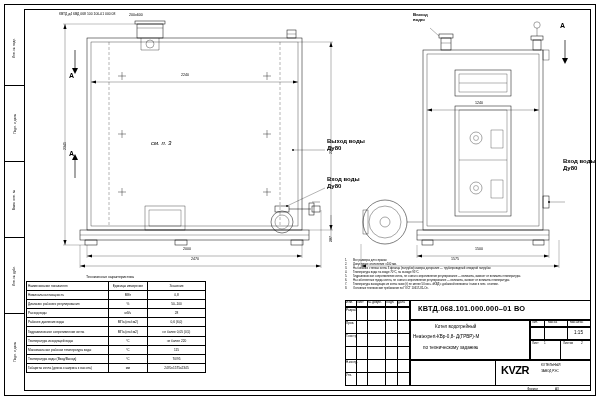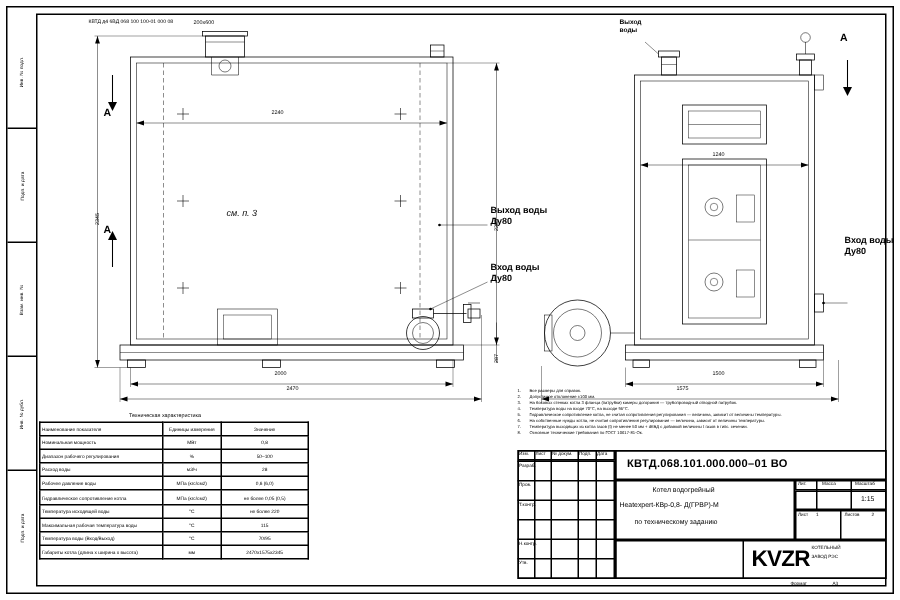--- a/index.html
+++ b/index.html
@@ -43,21 +43,21 @@
   .spec .c2{width:38px;text-align:center;}
   .spec .c3{width:58px;text-align:center;}
   .spectitle{position:absolute;left:86px;top:275px;font-size:3.6px;}
 
   
   .stamp{position:absolute;left:345px;top:300px;width:246px;height:90px;}
   .stamp .box{position:absolute;border:1px solid #000;box-sizing:border-box;font-size:3px;line-height:1.1;overflow:hidden;}
   .stamp .t{position:absolute;font-size:3.1px;line-height:1.15;white-space:nowrap;}
   .stamp .big{font-size:7.4px;font-weight:bold;letter-spacing:.2px;}
   .stamp .mid{font-size:4.6px;}
-  .logo{position:absolute;font-size:15px;font-weight:bold;letter-spacing:-0.5px;}
+  .logo{position:absolute;font-size:11px;font-weight:bold;letter-spacing:-0.5px;}
   .hl{position:absolute;background:#000;}
   .vl{position:absolute;background:#000;}
 </style>
 </head>
 <body>
 
 <div id="sheet">
 
   <div class="frame-outer"></div>
   <div class="frame-inner"></div>

